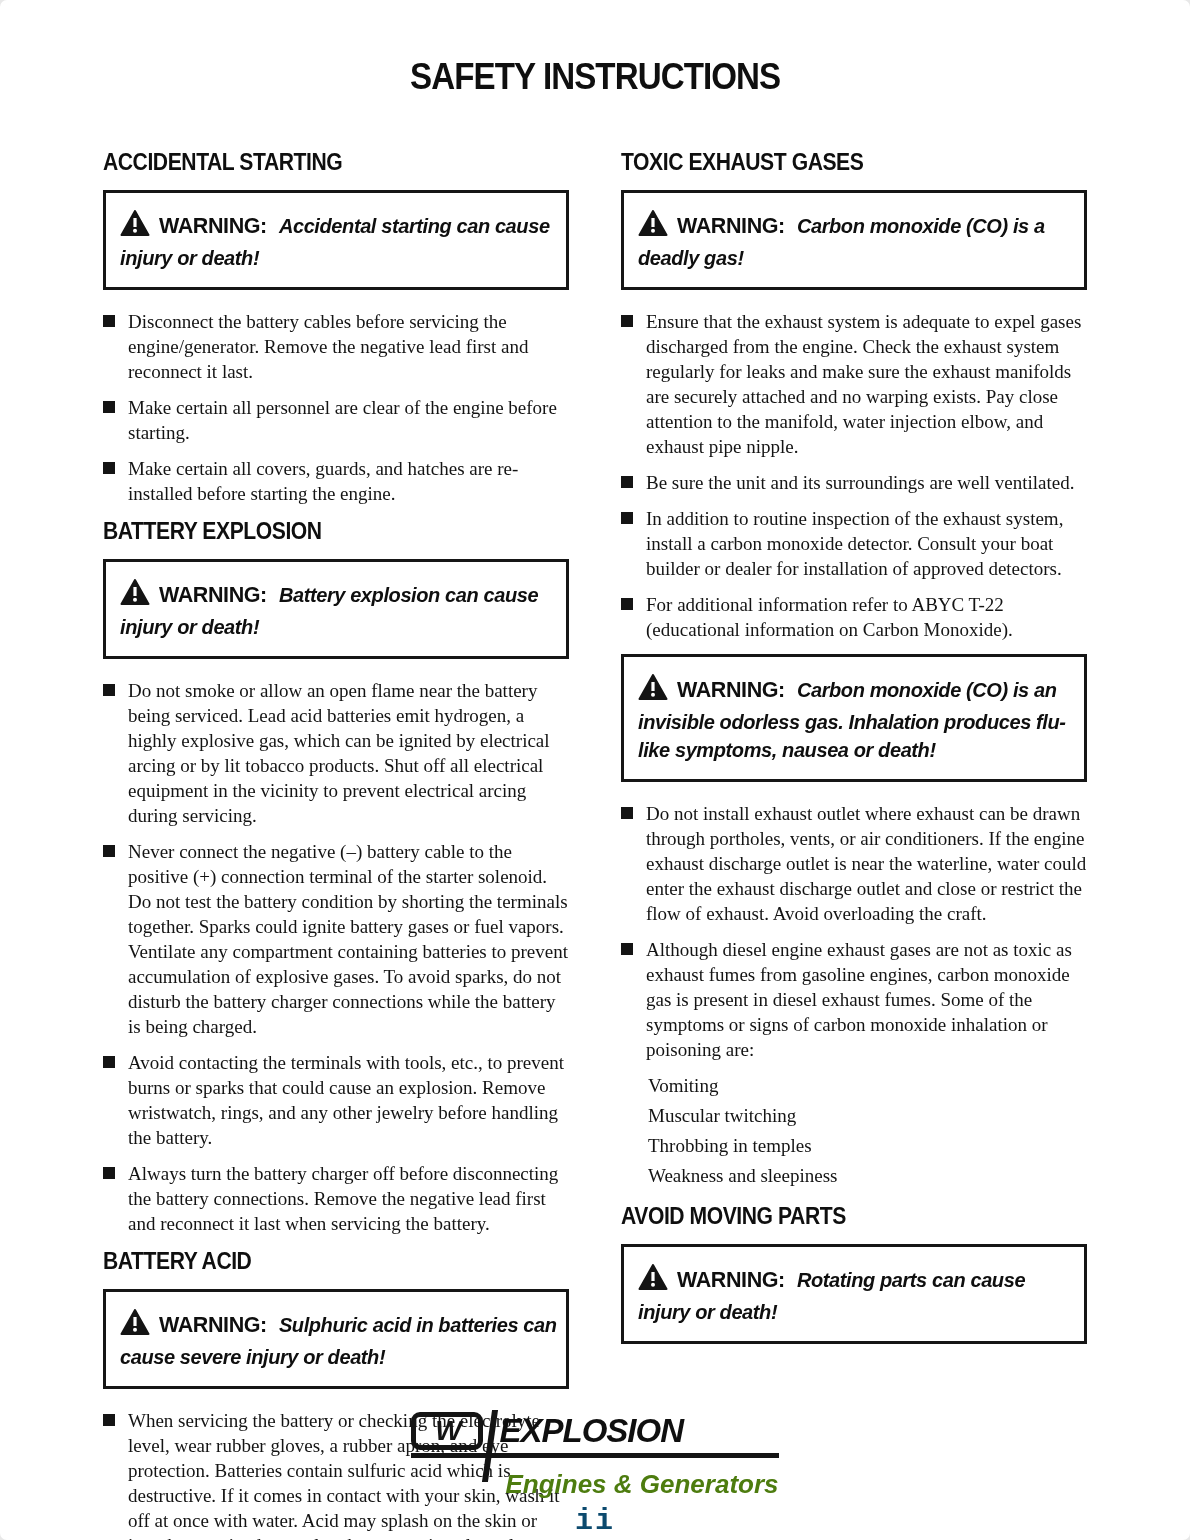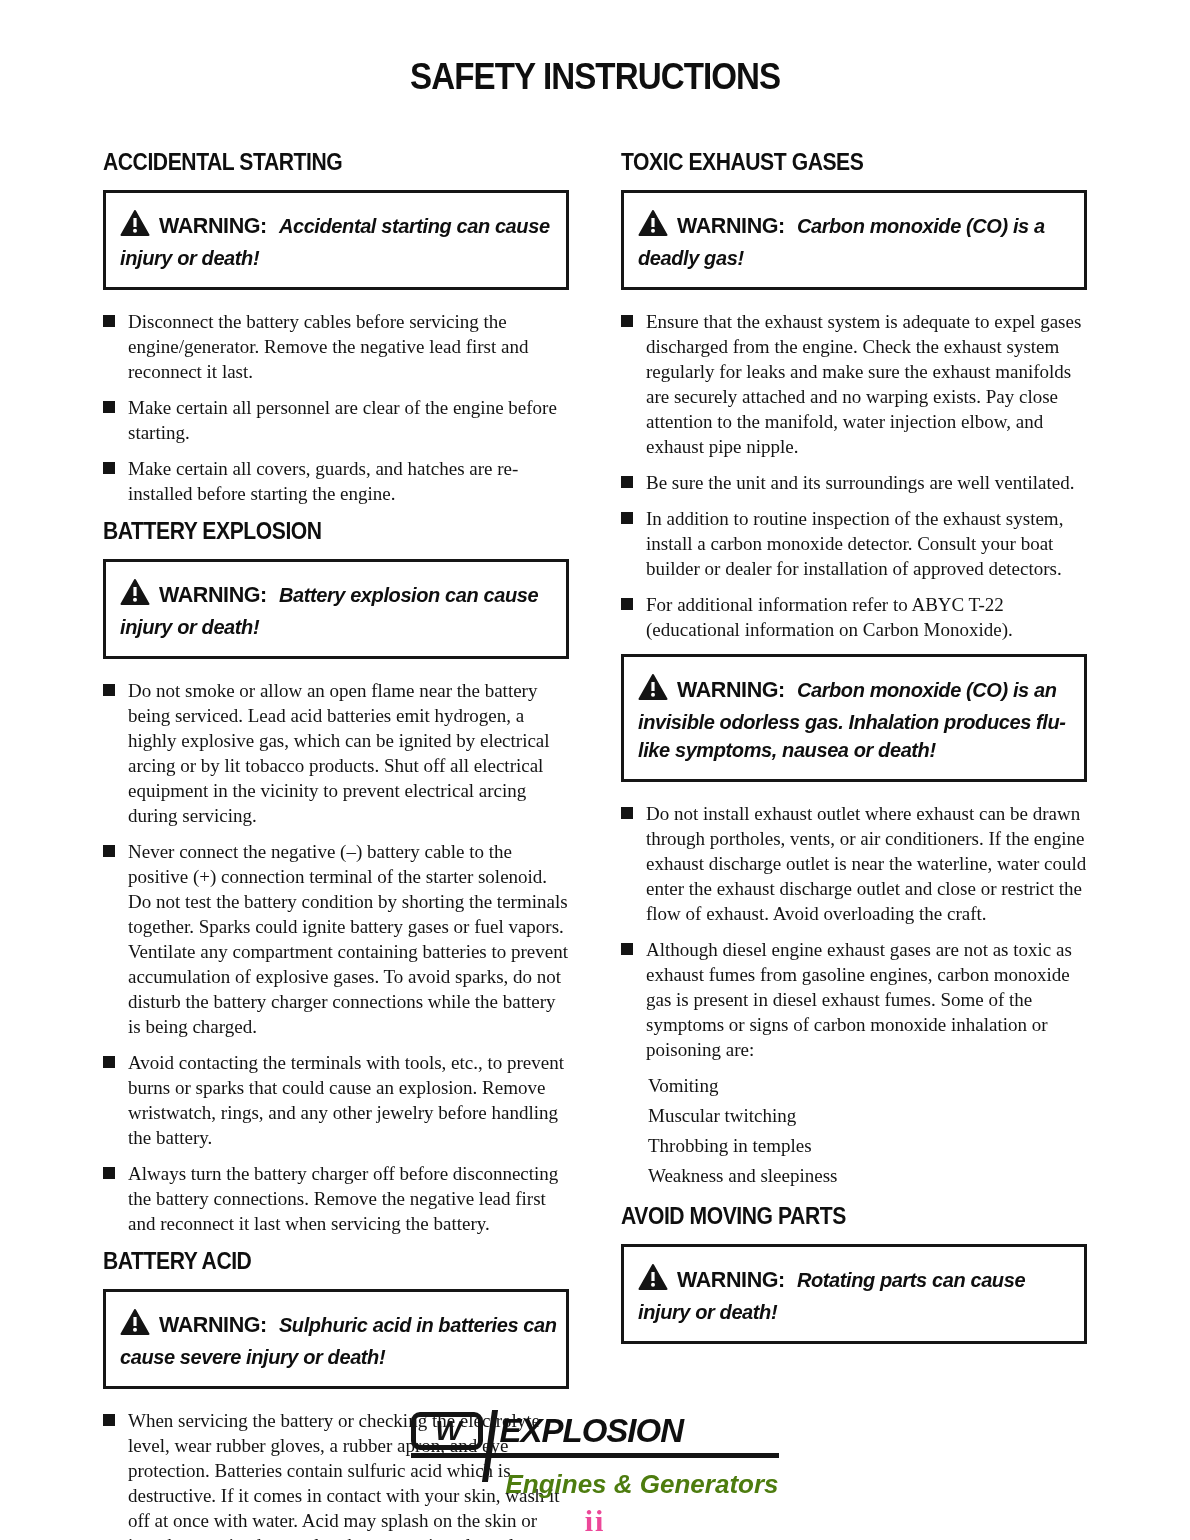--- a/index.html
+++ b/index.html
@@ -4,20 +4,21 @@
 <style>
   html,body{margin:0;padding:0;background:#e8e8e8;}
   .page{
     position:relative;
     width:1190px;height:1540px;
     background:#ffffff;
     color:#141414;
     font-family:"Liberation Serif", serif;
     overflow:hidden;
     margin:0 auto;
+    border-radius:7px;
   }
   .title{
     padding-top:56px;
     text-align:center;
   }
   .title span{
     display:inline-block;
     font-family:"Liberation Sans", sans-serif;
     font-weight:bold;
     font-size:36px;
@@ -138,26 +139,26 @@
   .tagline{
     font-family:"Liberation Sans", sans-serif;
     font-weight:bold;
     font-style:italic;
     font-size:26px;
     margin-left:94px;
     margin-top:11px;
     color:#4d7c0f;
   }
   .pagenum{
-    font-family:Liberation Serif, serif;
+    font-family:Liberation Mono, monospace;
     font-weight:bold;
     font-size:30px;
     letter-spacing:2px;
     margin-top:4px;
-    color:#ec4899;
+    color:#0c4a6e;
   }
 </style>
 </head>
 <body>
 
 <div class="page">
 
   <div class="title">
     <span>SAFETY INSTRUCTIONS</span>
   </div>

